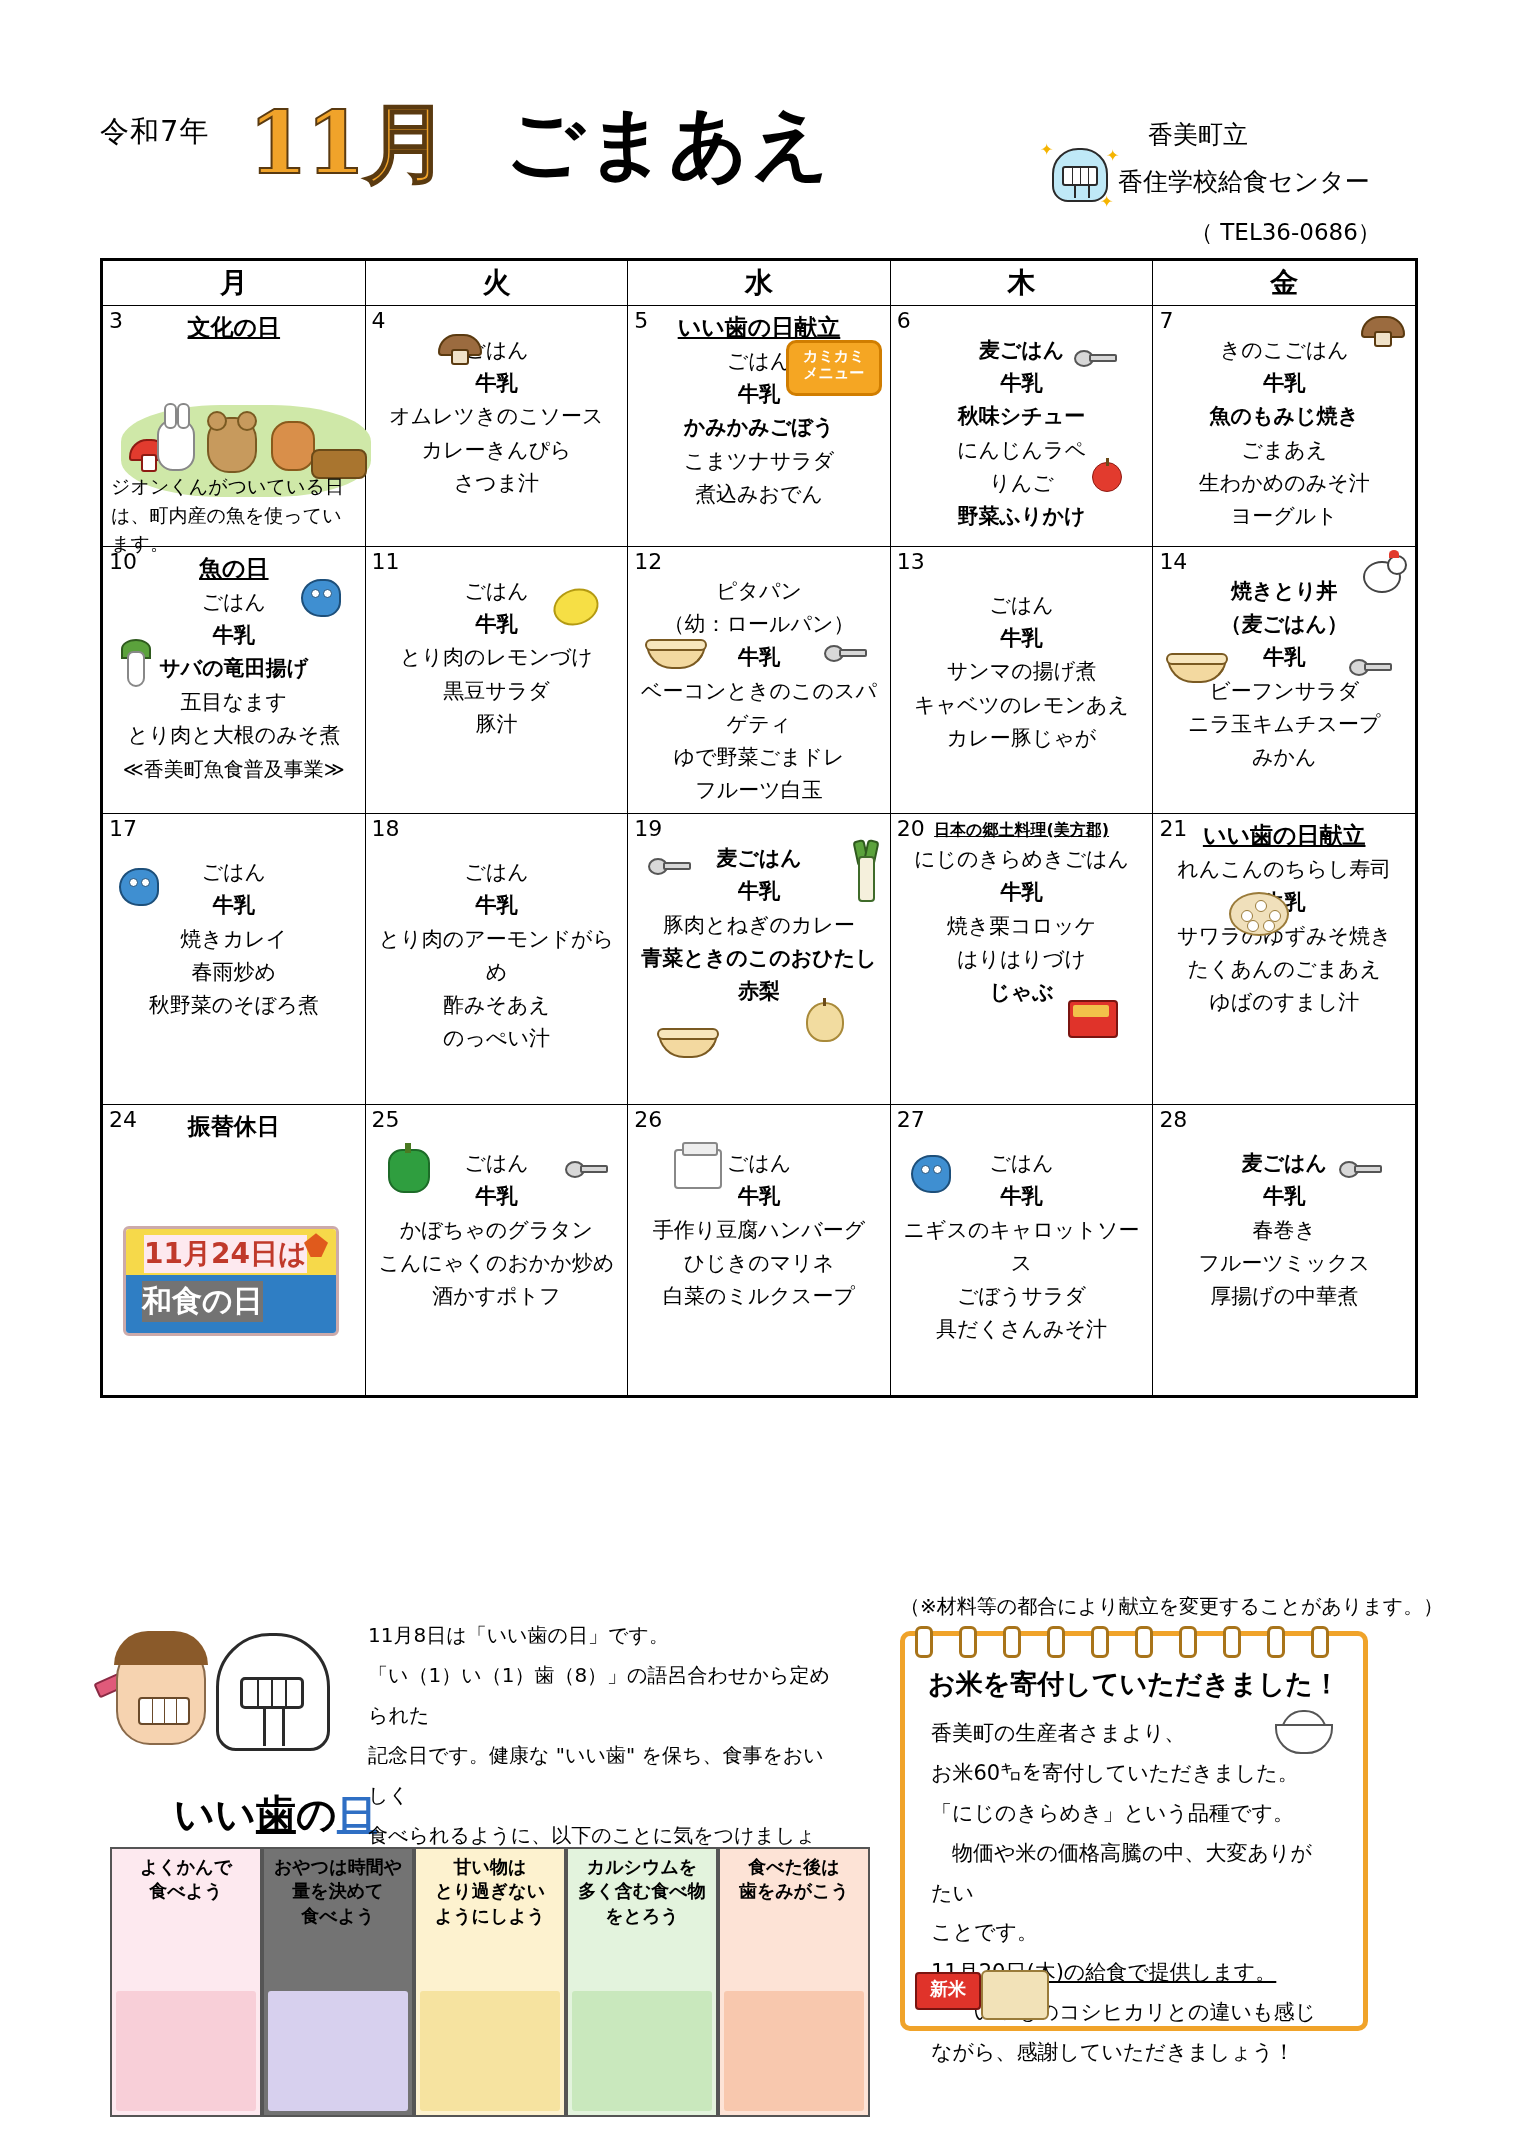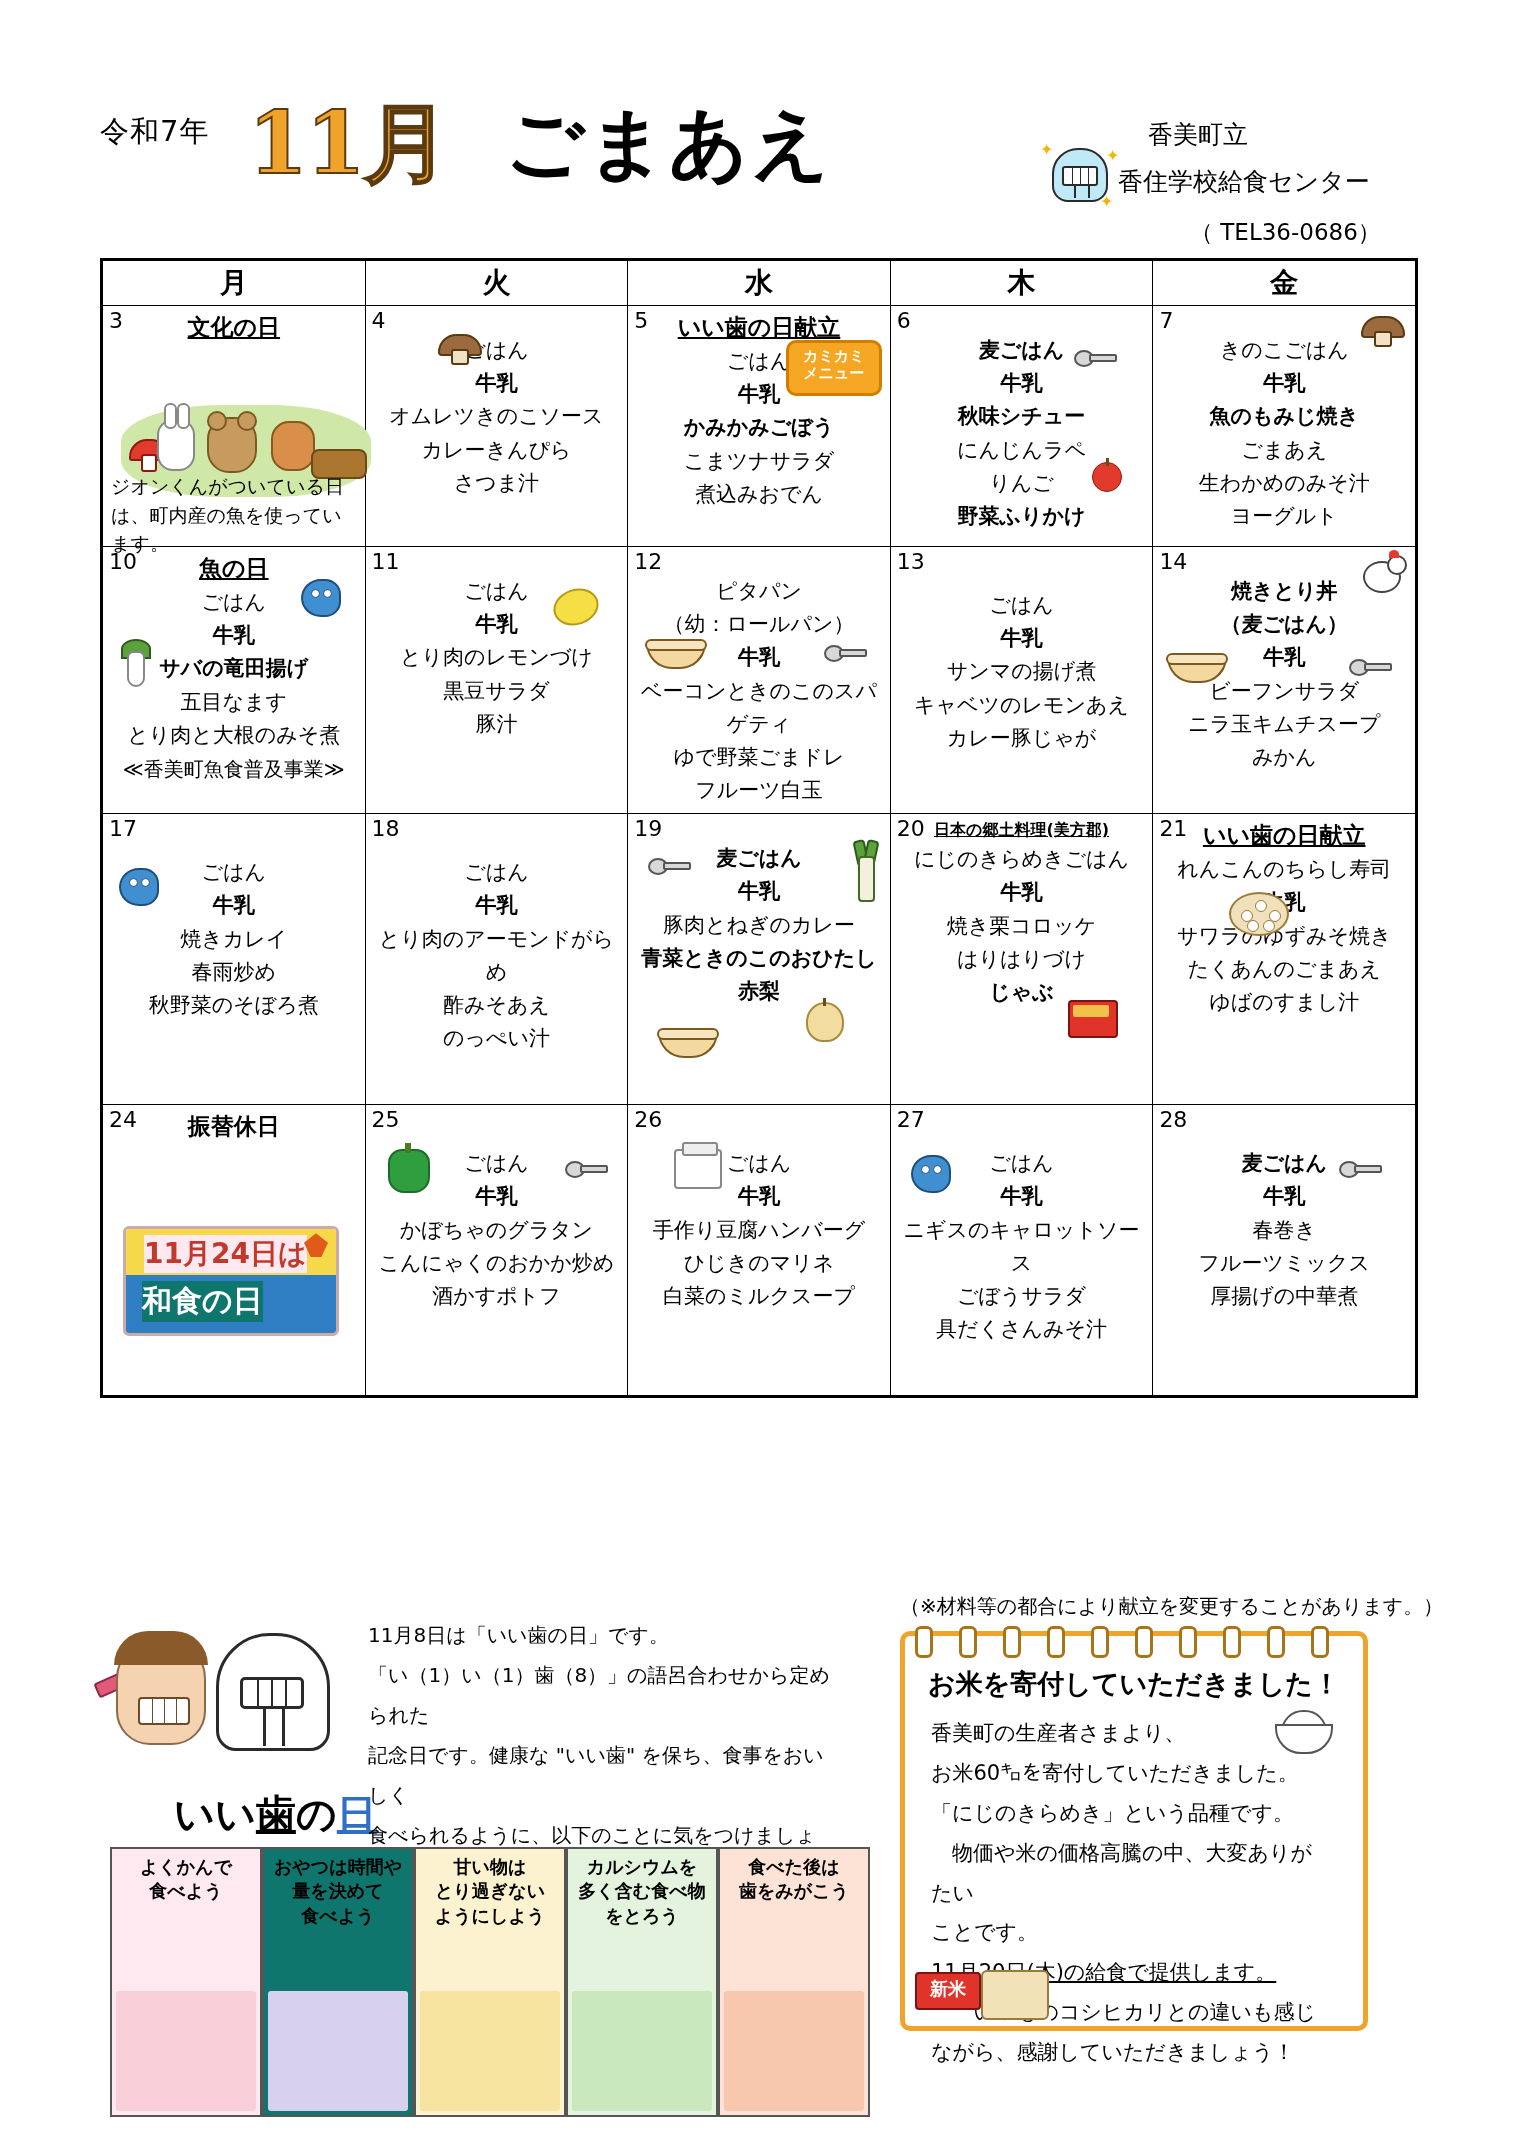--- a/index.html
+++ b/index.html
@@ -152,21 +152,21 @@
   .face-pair .bigtooth{position:absolute;left:106px;top:8px;width:108px;height:112px;background:#fff;border:3px solid #2a2a2a;border-radius:54px 54px 20px 20px;}
   .face-pair .bigtooth:after{content:"";position:absolute;left:44px;top:66px;width:16px;height:44px;background:#fff;border-left:3px solid #2a2a2a;border-right:3px solid #2a2a2a;}
   .face-pair .bt-mouth{position:absolute;left:130px;top:52px;width:58px;height:26px;background:#fff;border:3px solid #2a2a2a;border-radius:5px;}
   .face-pair .bt-mouth i{position:absolute;top:0;width:2px;height:100%;background:#2a2a2a;}
 
   .tips{position:absolute;left:110px;top:232px;width:760px;height:270px;display:flex;}
   .tip{width:152px;height:270px;border:2px solid #555;box-sizing:border-box;position:relative;}
   .tip .cap{font-size:18px;text-align:center;line-height:1.35;padding:6px 2px 0 2px;font-weight:bold;}
   .tip .pic{position:absolute;left:4px;right:4px;bottom:4px;height:120px;border-radius:3px;}
   .t1{background:#fde9ef}.t1 .pic{background:#f8cfd8}
-  .t2{background:#0f766e}.t2 .pic{background:#d7d0ee}
+  .t2{background:#737373}.t2 .pic{background:#d7d0ee}
   .t3{background:#fdf2cf}.t3 .pic{background:#f6e3a0}
   .t4{background:#e3f3dd}.t4 .pic{background:#c9e8bd}
   .t5{background:#fde3d6}.t5 .pic{background:#f8c8ae}
 
   .disclaimer{position:absolute;left:900px;top:-22px;font-size:20px;}
 
   .rice-box{
     position:absolute;left:900px;top:16px;width:468px;height:400px;
     border:5px solid #f0a32a;border-radius:10px;background:#fff;box-sizing:border-box;
   }

